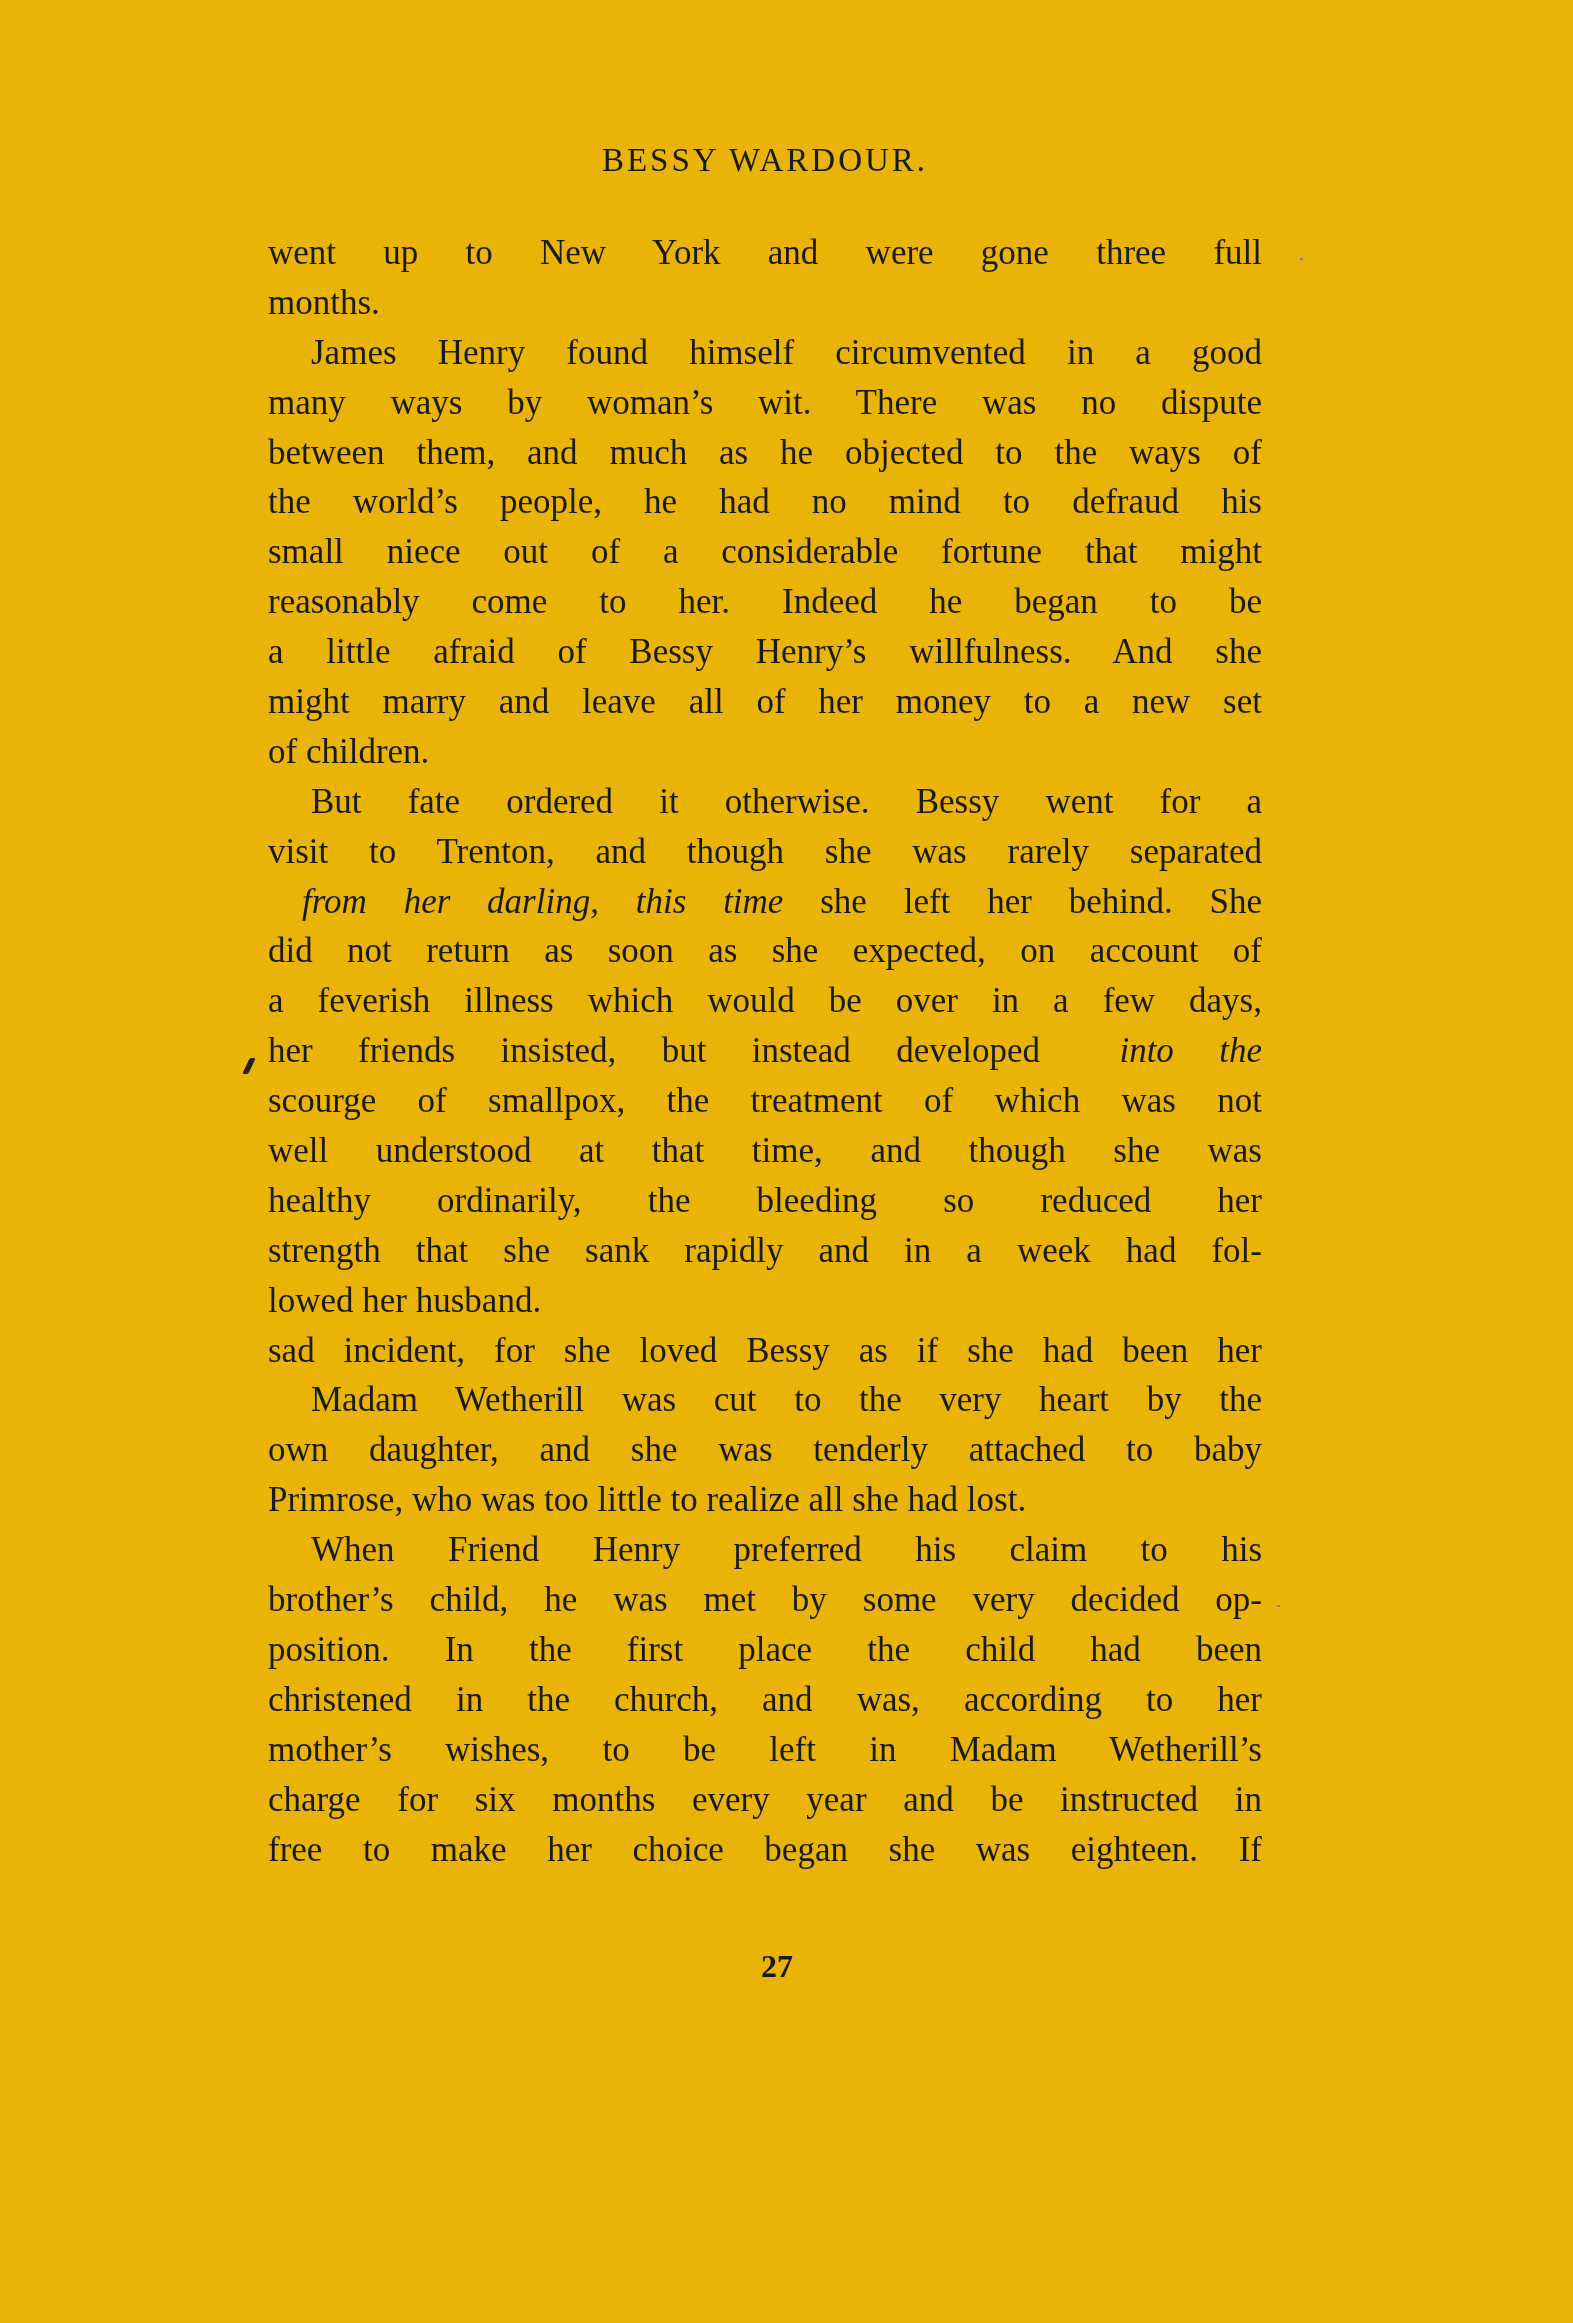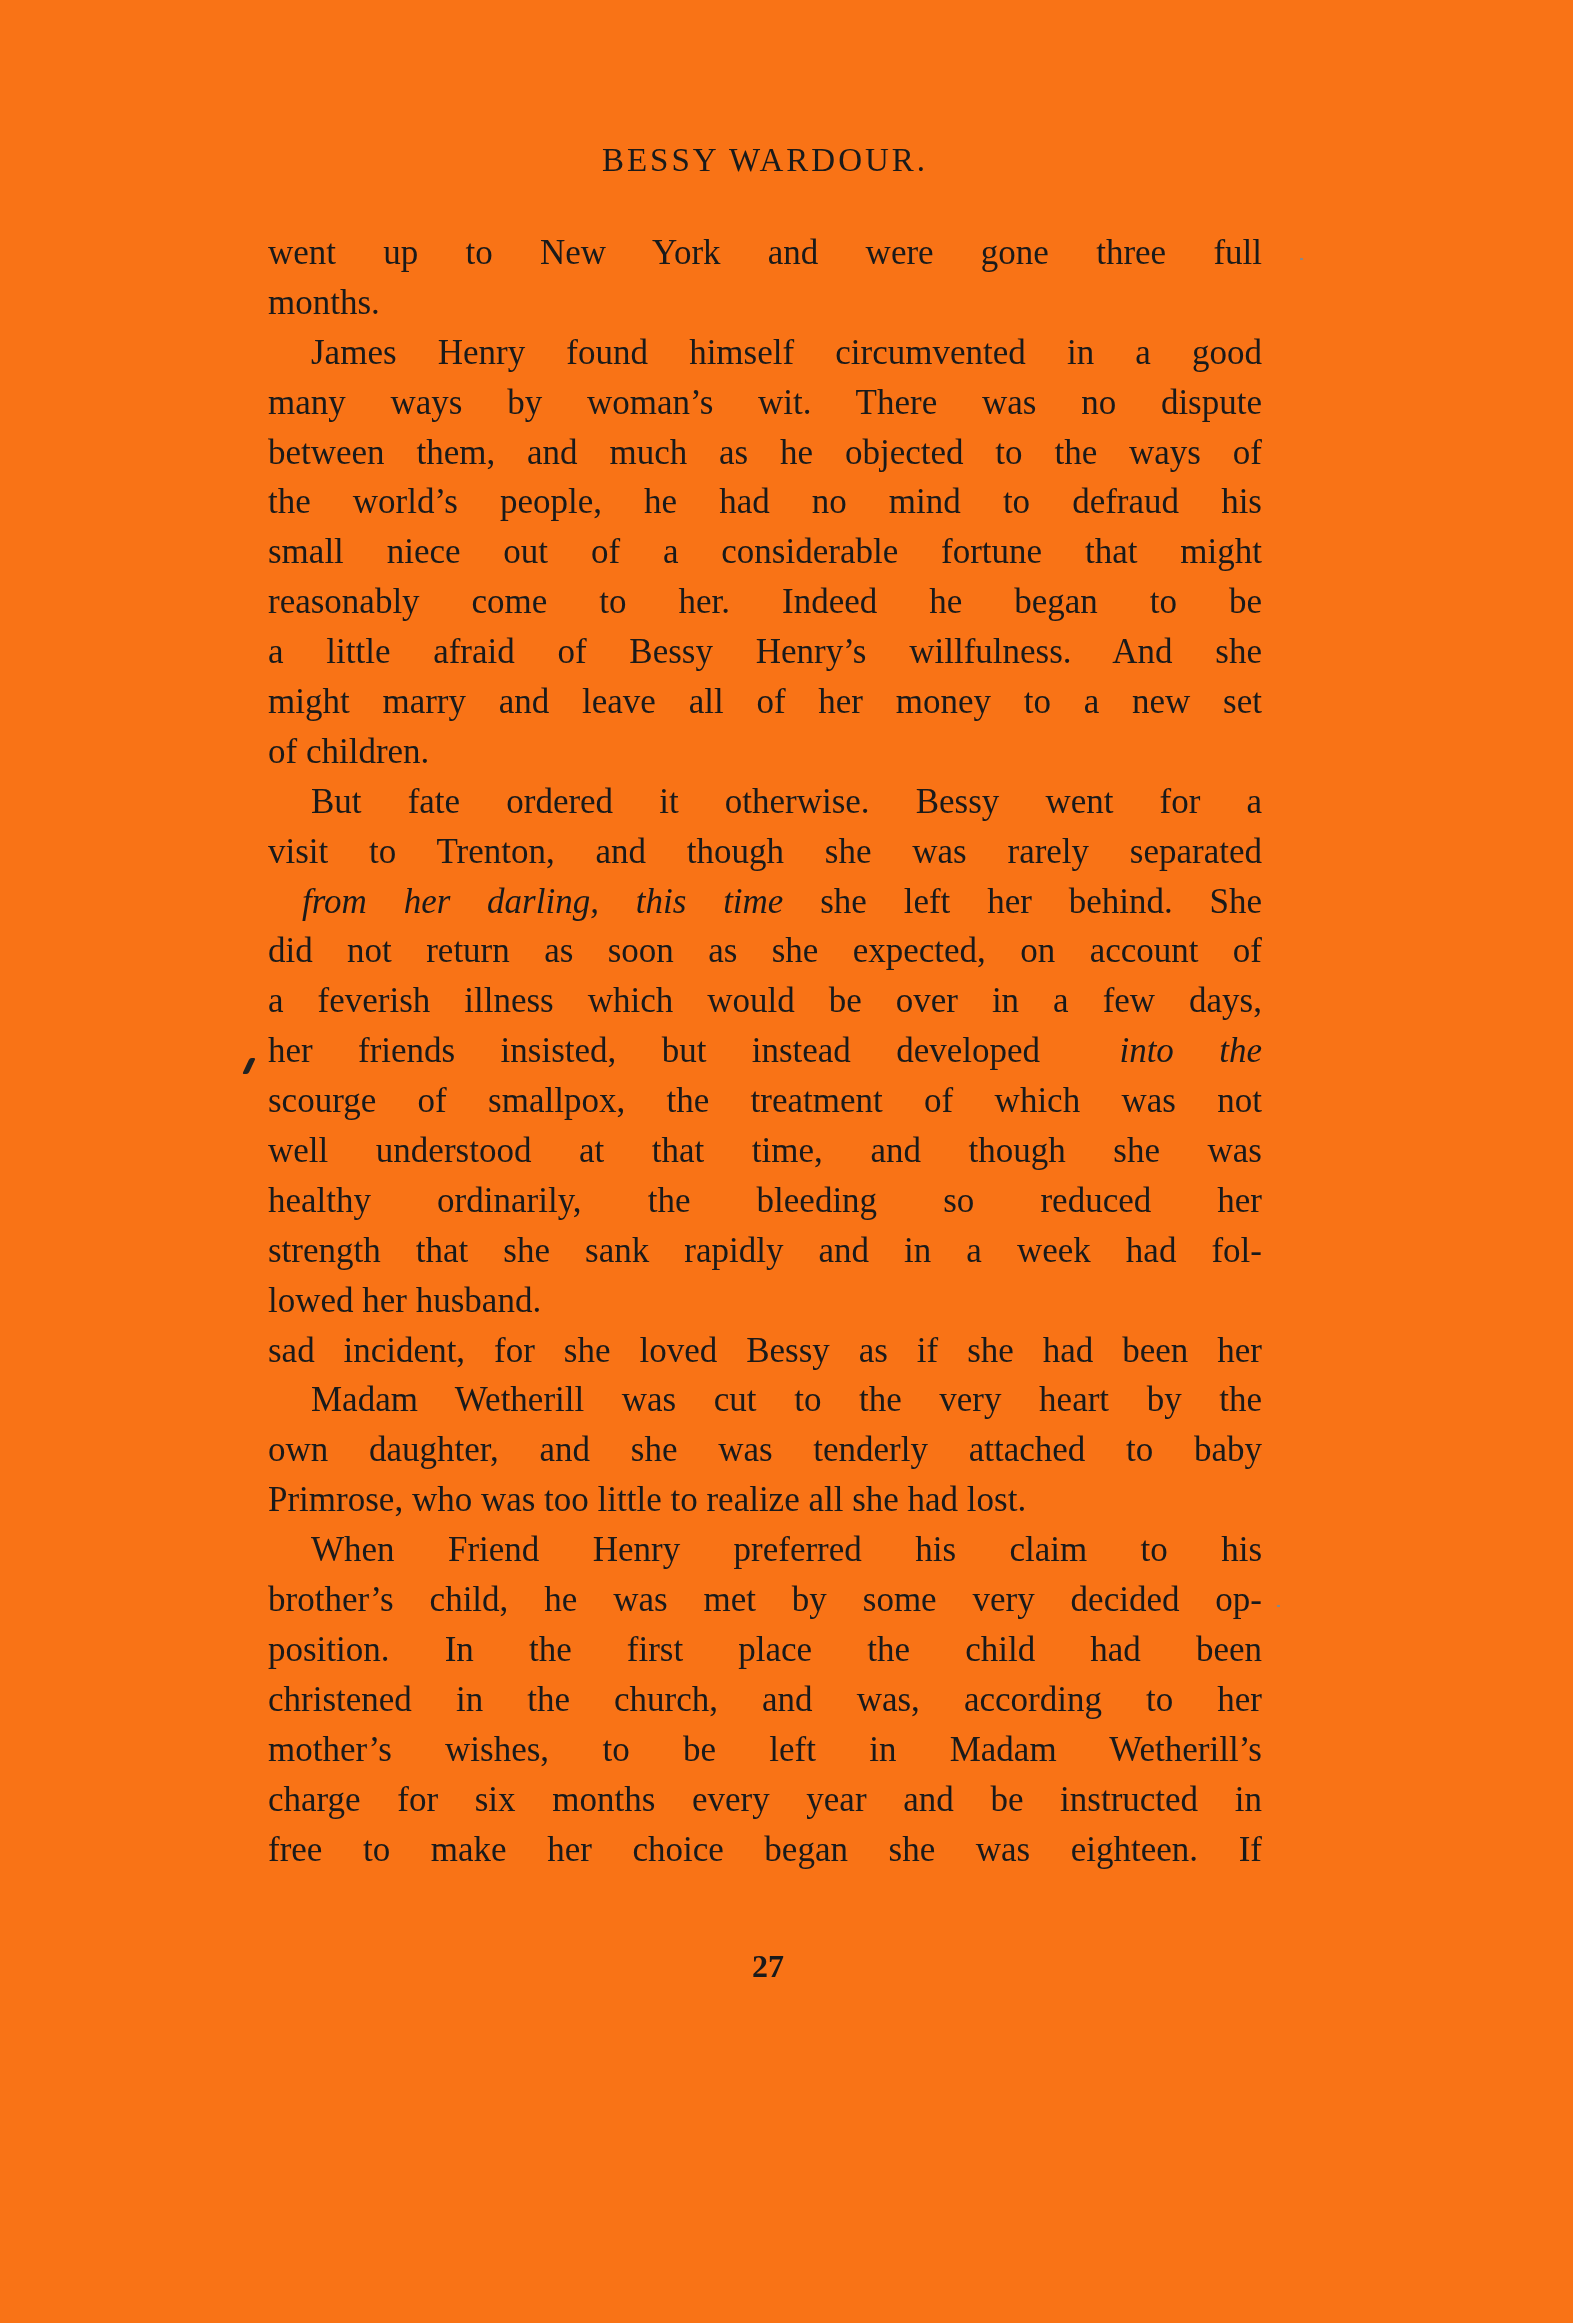--- a/index.html
+++ b/index.html
@@ -1,36 +1,36 @@
 <!DOCTYPE html>
 <html><head>
 <meta charset="utf-8">
 <style>
   html, body { margin: 0; padding: 0; background: #ffffff; }
   body { width: 1573px; height: 2323px; position: relative; overflow: hidden; }
-  .page { position: absolute; left: 0; top: 0; width: 1573px; height: 2323px; background: #f97316; }
+  .page { position: absolute; left: 0; top: 0; width: 1573px; height: 2323px; background: #eab308; }
   .running-head {
     position: absolute; top: 142px; left: 0; width: 1530px; text-align: center;
     font-family: "Liberation Serif", serif; font-size: 33px; letter-spacing: 3px; color: #1a1a1a;
   }
   .body-text {
     position: absolute; left: 268px; top: 228px; width: 994px;
     font-family: "Liberation Serif", serif; font-size: 35px; line-height: 49.9px; color: #1a1a1a;
   }
   .line { display: block; height: 49.9px; white-space: nowrap; text-align: justify; text-align-last: justify; }
   .line.last { text-align-last: left; }
   .line.indent { padding-left: 43px; }
   .it { font-style: italic; margin-left: 34px; }
   .margin-mark {
     position: absolute; left: 246px; top: 1058px; width: 6px; height: 16px;
     background: #222; transform: skewX(-25deg); border-radius: 2px;
   }
   .right-tick { position: absolute; width: 3px; height: 2px; background: #888; }
   .folio {
-    position: absolute; top: 1948px; left: 3px; width: 1530px; text-align: center;
+    position: absolute; top: 1948px; left: 12px; width: 1530px; text-align: center;
     font-family: "Liberation Serif", serif; font-size: 32px; font-weight: bold; color: #1a1a1a;
   }
 </style>
 </head>
 <body>
 
 <div class="page">
   <div class="running-head">BESSY WARDOUR.</div>
   <div class="body-text" id="body">
       <span class="line">went up to New York and were gone three full</span>

